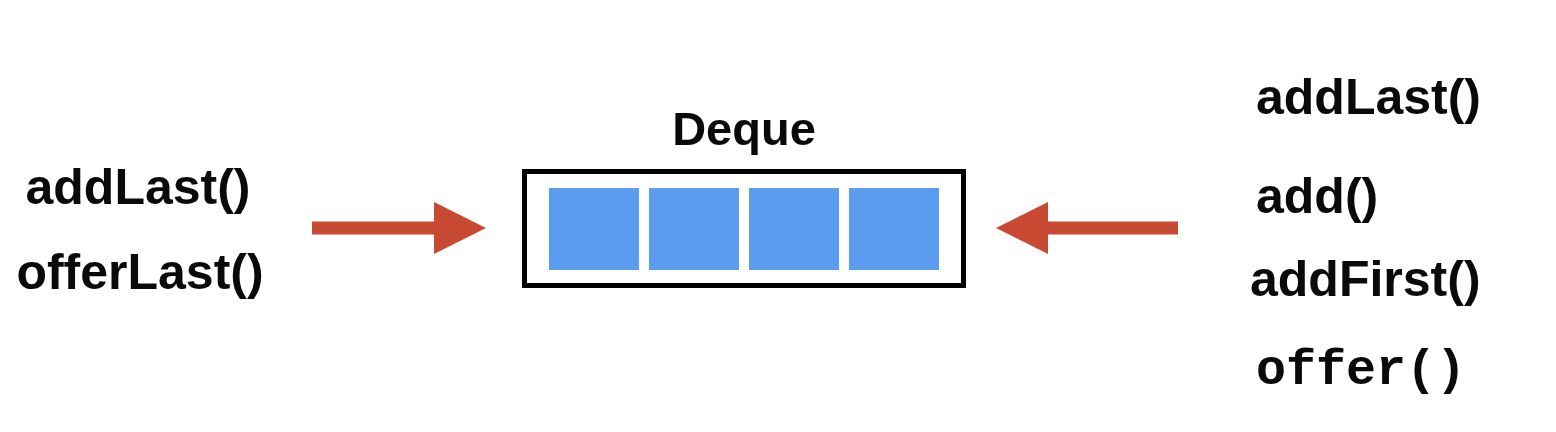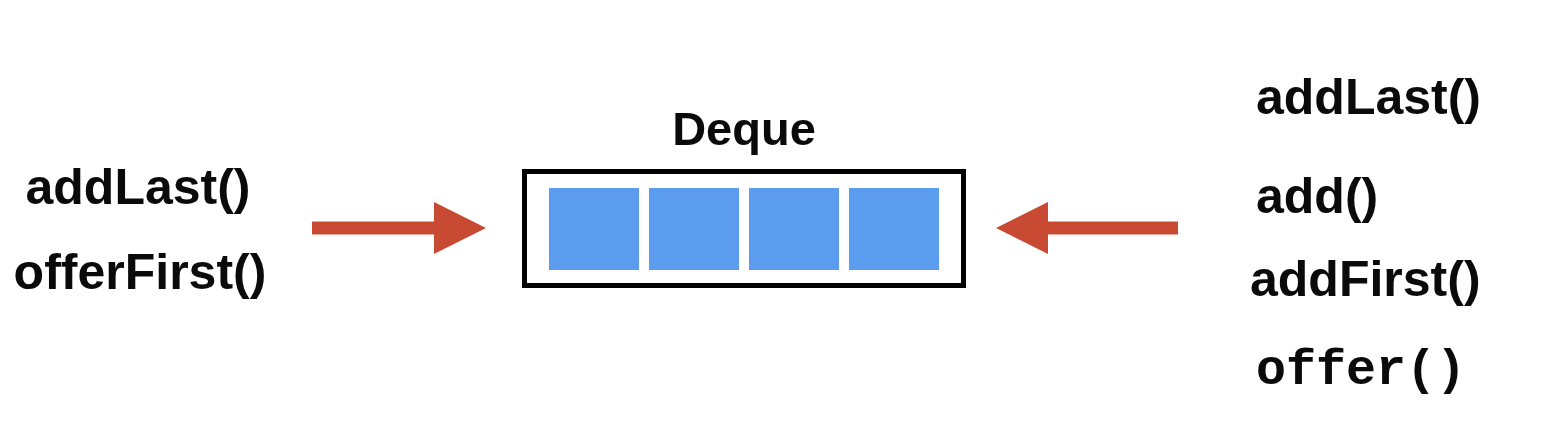--- a/index.html
+++ b/index.html
@@ -68,21 +68,21 @@
   .arrow-left-side  { left: 312px; top: 202px; }
   .arrow-right-side { left: 996px; top: 202px; }
 </style>
 </head>
 <body>
 
 <div class="canvas">
 
   <div class="left-col">
     <div class="method-label" style="left:138px; top:187px;">addLast()</div>
-    <div class="method-label" style="left:140px; top:272px;">offerFirst()</div>
+    <div class="method-label" style="left:140px; top:272px;">offerLast()</div>
   </div>
 
   <svg class="arrow arrow-left-side" width="174" height="52" viewBox="0 0 174 52" aria-hidden="true">
     <polygon points="0,19.5 122,19.5 122,0 174,26 122,52 122,32.5 0,32.5"></polygon>
   </svg>
 
   <div class="deque-title">Deque</div>
 
   <div class="deque-box" id="deque-box">
       <div class="deque-cell"></div>

